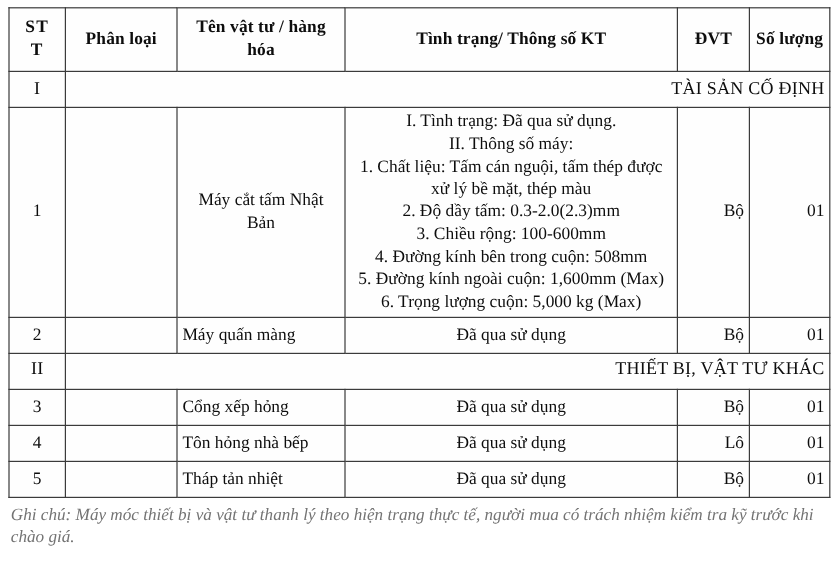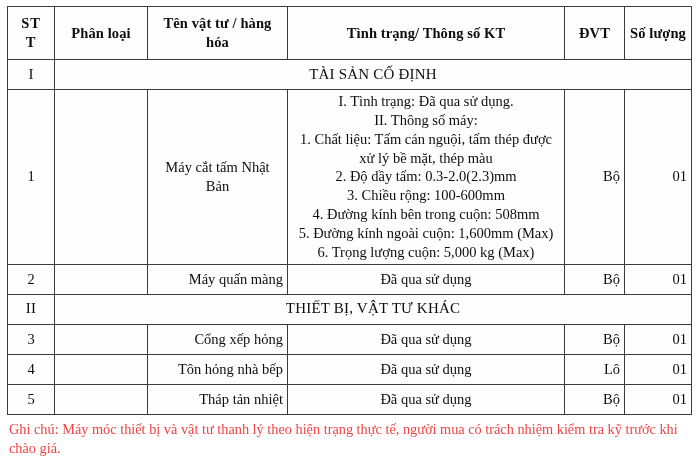--- a/index.html
+++ b/index.html
@@ -63,28 +63,28 @@
   
   tr.section-row td {
     height: 25px;
     font-size: 15px;
     letter-spacing: 0.2px;
   }
   td.section-index {
     text-align: center;
   }
   td.section-title {
-    text-align: center;
+    text-align: right;
     padding-left: 8px;
   }
 
   
   td.cell-index  { text-align: center; }
   td.cell-class  { text-align: center; }
-  td.cell-name   { text-align: right; }
+  td.cell-name   { text-align: left; }
   td.cell-cond   { text-align: center; }
   td.cell-unit   { text-align: right; }
   td.cell-qty    { text-align: right; }
 
   tr.data-row td { height: 25px; }
 
   
   tr.spec-row td { vertical-align: middle; }
   td.cell-spec {
     text-align: center;
@@ -100,24 +100,25 @@
     text-align: center;
     vertical-align: middle;
     line-height: 1.32;
     font-family: Liberation Serif, serif;
   }
 
   
   .note {
     margin: 5px 0 0 0;
     padding: 0 4px 0 2px;
+    font-style: italic;
     font-size: 14.3px;
     line-height: 1.38;
     text-align: left;
-    color: #ef4444;
+    color: #737373;
   }
 </style>
 </head>
 <body>
 
 <div class="page">
 
   <table class="asset-table">
     <colgroup>
       <col class="c-stt">

